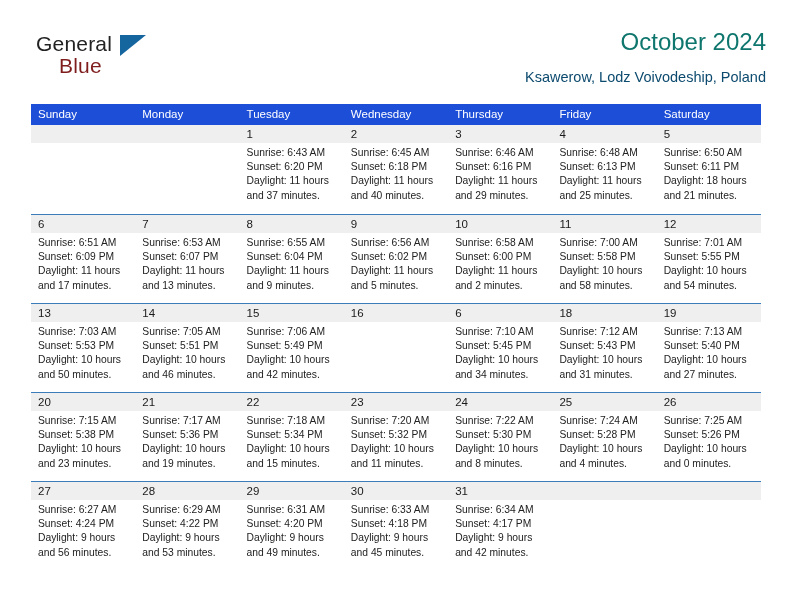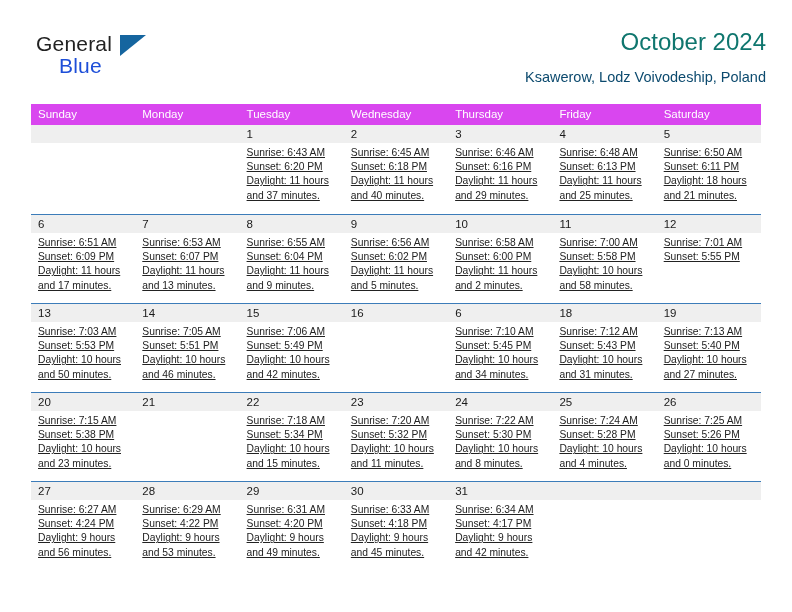--- a/index.html
+++ b/index.html
@@ -45,21 +45,21 @@
     letter-spacing: 0.2px;
     color: #222222;
     font-family: "Liberation Sans", sans-serif;
   }
   .logo-blue {
     position: absolute;
     left: 23px;
     top: 22px;
     font-size: 21px;
     letter-spacing: 0.2px;
-    color: #1d4ed8;
+    color: #7f1d1d;
     font-family: "Liberation Sans", sans-serif;
   }
   .logo-triangle {
     position: absolute;
     left: 84px;
     top: 3px;
     width: 0;
     height: 0;
     border-left: 26px solid #15659f;
     border-bottom: 21px solid transparent;
@@ -87,21 +87,21 @@
 
   
   .calendar {
     position: absolute;
     left: 31px;
     top: 104px;
     width: 730px;
   }
   .weekdays {
     display: flex;
-    background: #d946ef;
+    background: #1d4ed8;
     height: 21px;
   }
   .weekday {
     flex: 1 1 0;
     color: #ffffff;
     font-size: 11.5px;
     line-height: 21px;
     padding-left: 7px;
     box-sizing: border-box;
     white-space: nowrap;
@@ -131,21 +131,20 @@
     box-sizing: border-box;
   }
   .day.empty .daynum {
     background: #efefef;
   }
   .dayinfo {
     padding: 3px 6px 0 7px;
     font-size: 10.3px;
     line-height: 14.2px;
     color: #222222;
-    text-decoration: underline;
   }
   .dayinfo div {
     white-space: nowrap;
   }
   .dayinfo .dl {
     white-space: normal;
   }
 </style>
 </head>
 <body>
@@ -273,20 +272,21 @@
               <div>Sunrise: 7:00 AM</div>
               <div>Sunset: 5:58 PM</div>
               <div class="dl">Daylight: 10 hours and 58 minutes.</div>
             </div>
           </div>
           <div class="day">
             <div class="daynum">12</div>
             <div class="dayinfo">
               <div>Sunrise: 7:01 AM</div>
               <div>Sunset: 5:55 PM</div>
+              <div class="dl">Daylight: 10 hours and 54 minutes.</div>
             </div>
           </div>
         </div>
         <div class="week">
           <div class="day">
             <div class="daynum">13</div>
             <div class="dayinfo">
               <div>Sunrise: 7:03 AM</div>
               <div>Sunset: 5:53 PM</div>
               <div class="dl">Daylight: 10 hours and 50 minutes.</div>
@@ -340,20 +340,25 @@
           <div class="day">
             <div class="daynum">20</div>
             <div class="dayinfo">
               <div>Sunrise: 7:15 AM</div>
               <div>Sunset: 5:38 PM</div>
               <div class="dl">Daylight: 10 hours and 23 minutes.</div>
             </div>
           </div>
           <div class="day">
             <div class="daynum">21</div>
+            <div class="dayinfo">
+              <div>Sunrise: 7:17 AM</div>
+              <div>Sunset: 5:36 PM</div>
+              <div class="dl">Daylight: 10 hours and 19 minutes.</div>
+            </div>
           </div>
           <div class="day">
             <div class="daynum">22</div>
             <div class="dayinfo">
               <div>Sunrise: 7:18 AM</div>
               <div>Sunset: 5:34 PM</div>
               <div class="dl">Daylight: 10 hours and 15 minutes.</div>
             </div>
           </div>
           <div class="day">

